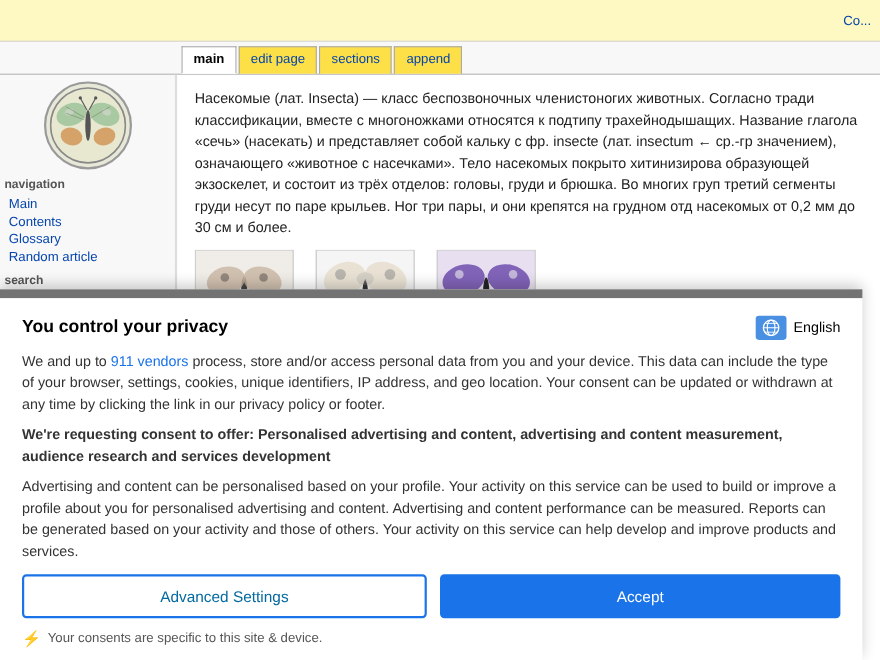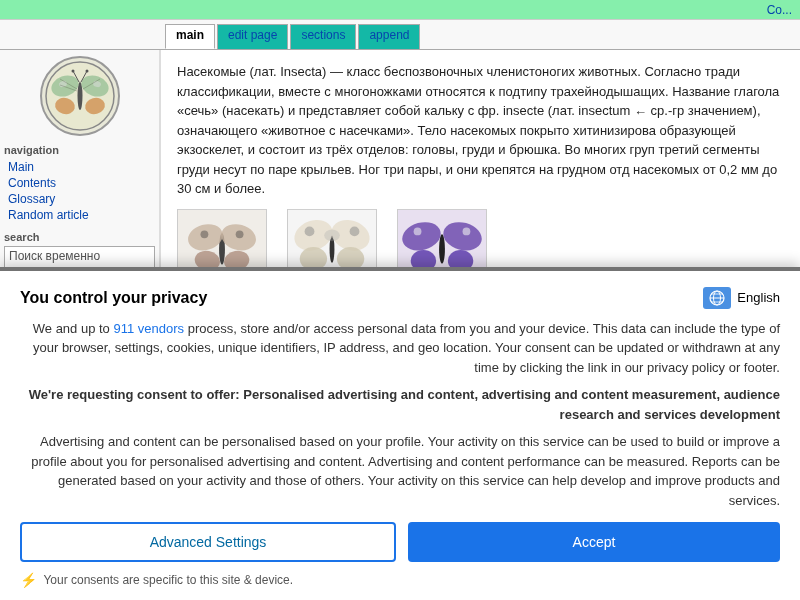--- a/index.html
+++ b/index.html
@@ -1,43 +1,43 @@
 <!DOCTYPE html>
 <html><head>
   <meta charset="utf-8">
   <style>
     * { margin: 0; padding: 0; box-sizing: border-box; }
     body { font-family: sans-serif; font-size: 13px; background: #f6f6f6; width: 800px; height: 600px; overflow: hidden; position: relative; }
 
     
     #top-bar {
-      background: #86efac;
+      background: #fef9c3;
       border-bottom: 1px solid #ccc;
-      height: 20px;
+      height: 38px;
       display: flex;
       align-items: center;
       justify-content: flex-end;
       padding-right: 8px;
       font-size: 12px;
     }
     #top-bar a { color: #0645ad; text-decoration: none; }
 
     
     #tabs {
       display: flex;
       background: #f8f8f8;
       border-bottom: 1px solid #aaa;
       padding: 4px 0 0 165px;
       height: 30px;
     }
     .tab {
       padding: 3px 10px;
       border: 1px solid #aaa;
       border-bottom: none;
-      background: #14b8a6;
+      background: #fde047;
       cursor: pointer;
       font-size: 12px;
       margin-right: 2px;
       color: #0645ad;
     }
     .tab.active {
       background: #fff;
       border-bottom: 1px solid #fff;
       color: #000;
       font-weight: bold;
@@ -142,23 +142,23 @@
       align-items: center;
       justify-content: center;
       font-size: 30px;
     }
 
     
     #privacy-overlay {
       position: absolute;
       bottom: 0;
       left: 0;
-      right: 0;
-      background: #fff;
-      border-top: 4px solid #737373;
+      right: 16px;
+      background: #fff;
+      border-top: 8px solid #737373;
       box-shadow: 0 -4px 12px rgba(0,0,0,0.2);
       z-index: 100;
       padding: 16px 20px 12px 20px;
     }
     #privacy-header {
       display: flex;
       justify-content: space-between;
       align-items: center;
       margin-bottom: 10px;
     }
@@ -183,21 +183,21 @@
       align-items: center;
       justify-content: center;
     }
     #privacy-body {
       font-size: 13px;
       color: #333;
       line-height: 1.5;
       margin-bottom: 8px;
     }
     #privacy-body a { color: #1a73e8; text-decoration: none; }
-    .privacy-paragraph { margin-bottom: 8px; text-align: right; }
+    .privacy-paragraph { margin-bottom: 8px; }
     .privacy-paragraph strong { font-weight: bold; }
     #privacy-buttons {
       display: flex;
       gap: 12px;
       margin-top: 12px;
     }
     .privacy-btn {
       flex: 1;
       padding: 10px;
       font-size: 14px;

